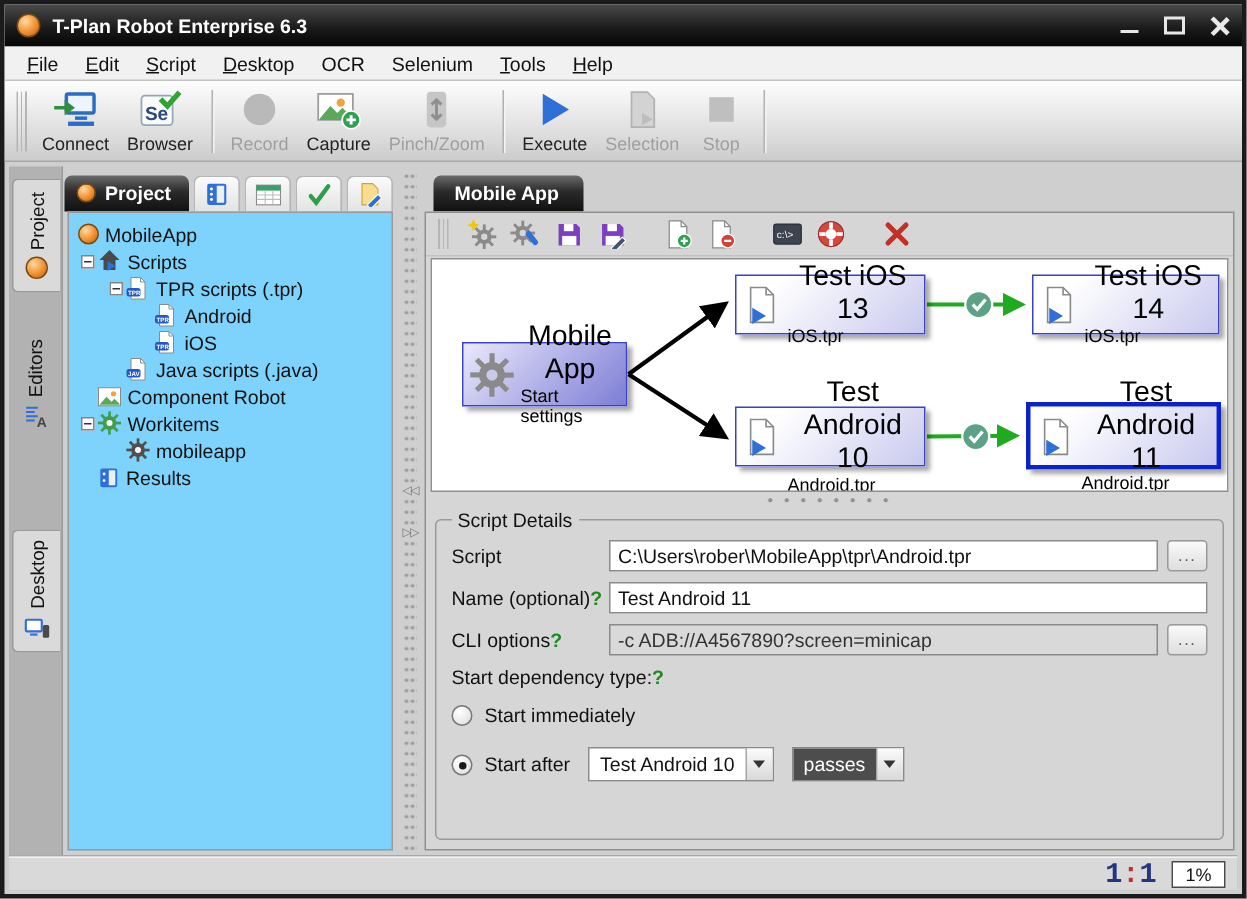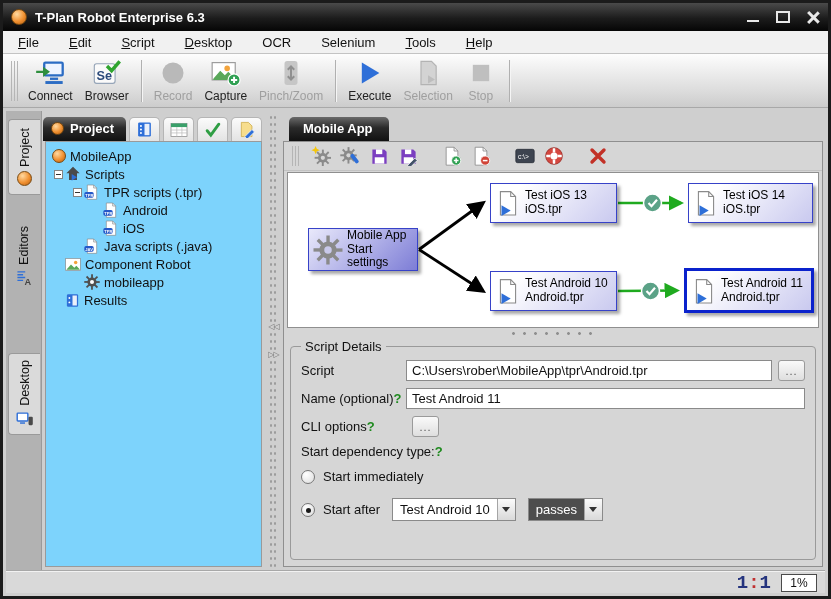--- a/index.html
+++ b/index.html
@@ -16,21 +16,21 @@
                 border:1px solid #7a4a10; }
   .win-controls { margin-left:auto; display:flex; gap:16px; align-items:center; }
   .wc { width:14px; height:12px; position:relative; cursor:default; }
   .wc-min::after { content:""; position:absolute; left:1px; right:1px; bottom:1px; height:2px; background:#e8e8e8; }
   .wc-max::after { content:""; position:absolute; inset:0; border:2px solid #e8e8e8; }
   .wc-close::before,.wc-close::after { content:""; position:absolute; left:6px; top:-1px; width:2.5px; height:15px; background:#e8e8e8; }
   .wc-close::before { transform:rotate(45deg); } .wc-close::after { transform:rotate(-45deg); }
 
   
   .menubar { height:23px; background:#f1f1f1; border-bottom:1px solid #c3c3c3;
-             display:flex; align-items:center; padding-left:6px;gap:12px; }
+             display:flex; align-items:center; padding-left:6px; }
   .menu-item { font-size:13px; color:#111; padding:3px 9px; cursor:default; }
   .menu-item u { text-decoration:underline; }
 
   
   .toolbar { height:54px; background:linear-gradient(#fdfdfd,#dcdcdc 70%,#cccccc);
              border-bottom:1px solid #a8a8a8; display:flex; align-items:center; padding-left:4px; }
   .tb-grip { width:7px; height:40px; margin:0 4px;
              background:repeating-linear-gradient(90deg,#b5b5b5 0 1px,transparent 1px 3px); }
   .tb-btn { display:flex; flex-direction:column; align-items:center; justify-content:flex-end;
             padding:2px 6px; min-width:44px; }
@@ -83,21 +83,21 @@
   .wf-ic { display:flex; align-items:center; justify-content:center; width:22px; height:22px; }
   .wf-gap { width:8px; }
   .canvas { position:relative; flex:none; height:156px; margin:1px 3px 0 3px; background:#fff;
             border:1px solid #8f8f8f; overflow:hidden; }
   .canvas svg.edges { position:absolute; inset:0; }
   .node { position:absolute; display:flex; align-items:center; gap:4px; padding:2px 4px;
           border:1px solid #3742c8; background:linear-gradient(135deg,#ffffff 20%,#c9c9ef);
           box-shadow:3px 3px 3px rgba(0,0,0,.35); }
   .node.start { background:linear-gradient(135deg,#e9e9fb,#7d7dd6); }
   .node.selected { border:3px solid #0a22cc; }
-  .node .t1 { font-size:12px; color:#000; line-height:1.15; }
+  .node .t1 { font-size:19px; color:#000; line-height:1.15;text-align:center; }
   .node .t2 { font-size:12px; color:#000; line-height:1.15; }
 
   .hsplit { height:11px; position:relative; }
   .hsplit .dots { position:absolute; left:50%; top:3px; width:90px; height:5px; transform:translateX(-50%);
        background:radial-gradient(circle,#8f8f8f 1.2px,transparent 1.6px) 0 0/11px 5px; }
 
   
   .details { flex:1; margin:0 6px 6px 6px; border:1px solid #9a9a9a; border-radius:4px;
              padding:6px 10px 8px 10px; background:#d6d6d6; position:relative; }
   .details legend { font-size:13px; color:#111; padding:0 4px; }
@@ -416,20 +416,42 @@
               <span style="display: inline-flex; align-items: center;">
                 <svg width="16" height="15" viewBox="0 0 24 22">
                   <rect x="1" y="2" width="22" height="18" fill="#fff" stroke="#8a8a8a"></rect>
                   <circle cx="16" cy="8" r="2.6" fill="#f2a33c"></circle>
                   <path d="M2 19l7-8 5 5 3-3 5 5v1H2z" fill="#5aa85a"></path>
                 </svg>
               </span>
             </span>
             <span>Component Robot</span>
           </div>
+          <div class="tree-row" style="padding-left: 4px;">
+            <span class="tr-slot">
+              <span class="expander"></span>
+            </span>
+            <span class="ti">
+              <span style="display: inline-flex; align-items: center;">
+                <svg width="16" height="16" viewBox="0 0 24 24">
+                  <rect x="10.7" y="0.4" width="2.7" height="5.6" fill="#3f9e4d" transform="rotate(0 12 12)"></rect>
+                  <rect x="10.7" y="0.4" width="2.7" height="5.6" fill="#3f9e4d" transform="rotate(45 12 12)"></rect>
+                  <rect x="10.7" y="0.4" width="2.7" height="5.6" fill="#3f9e4d" transform="rotate(90 12 12)"></rect>
+                  <rect x="10.7" y="0.4" width="2.7" height="5.6" fill="#3f9e4d" transform="rotate(135 12 12)"></rect>
+                  <rect x="10.7" y="0.4" width="2.7" height="5.6" fill="#3f9e4d" transform="rotate(180 12 12)"></rect>
+                  <rect x="10.7" y="0.4" width="2.7" height="5.6" fill="#3f9e4d" transform="rotate(225 12 12)"></rect>
+                  <rect x="10.7" y="0.4" width="2.7" height="5.6" fill="#3f9e4d" transform="rotate(270 12 12)"></rect>
+                  <rect x="10.7" y="0.4" width="2.7" height="5.6" fill="#3f9e4d" transform="rotate(315 12 12)"></rect>
+                  <circle cx="12" cy="12" r="6.9" fill="#3f9e4d"></circle>
+                  <circle cx="12" cy="12" r="3" fill="#fff"></circle>
+                </svg>
+              </span>
+            </span>
+            <span>Workitems</span>
+          </div>
           <div class="tree-row" style="padding-left: 23px;">
             <span class="tr-slot"></span>
             <span class="ti">
               <span style="display: inline-flex; align-items: center;">
                 <svg width="16" height="16" viewBox="0 0 24 24">
                   <rect x="10.7" y="0.4" width="2.7" height="5.6" fill="#4f4f4f" transform="rotate(0 12 12)"></rect>
                   <rect x="10.7" y="0.4" width="2.7" height="5.6" fill="#4f4f4f" transform="rotate(45 12 12)"></rect>
                   <rect x="10.7" y="0.4" width="2.7" height="5.6" fill="#4f4f4f" transform="rotate(90 12 12)"></rect>
                   <rect x="10.7" y="0.4" width="2.7" height="5.6" fill="#4f4f4f" transform="rotate(135 12 12)"></rect>
                   <rect x="10.7" y="0.4" width="2.7" height="5.6" fill="#4f4f4f" transform="rotate(180 12 12)"></rect>
@@ -690,20 +712,21 @@
             <span class="dots-btn">...</span>
           </div>
 
           <div class="fld-row">
             <span class="fld-label"><span>Name (optional)</span><span class="q">?</span></span>
             <input class="fld-input" readonly="" value="Test Android 11" style="">
           </div>
 
           <div class="fld-row">
             <span class="fld-label"><span>CLI options</span><span class="q">?</span></span>
+            <input class="fld-input disabled" readonly="" value="-c ADB://A4567890?screen=minicap" style="">
             <span class="dots-btn">...</span>
           </div>
 
           <div class="dep-label"><span>Start dependency type:</span><span class="q">?</span></div>
 
           <div class="radio-row">
             <span class="radio"></span>
             <span>Start immediately</span>
           </div>
 

